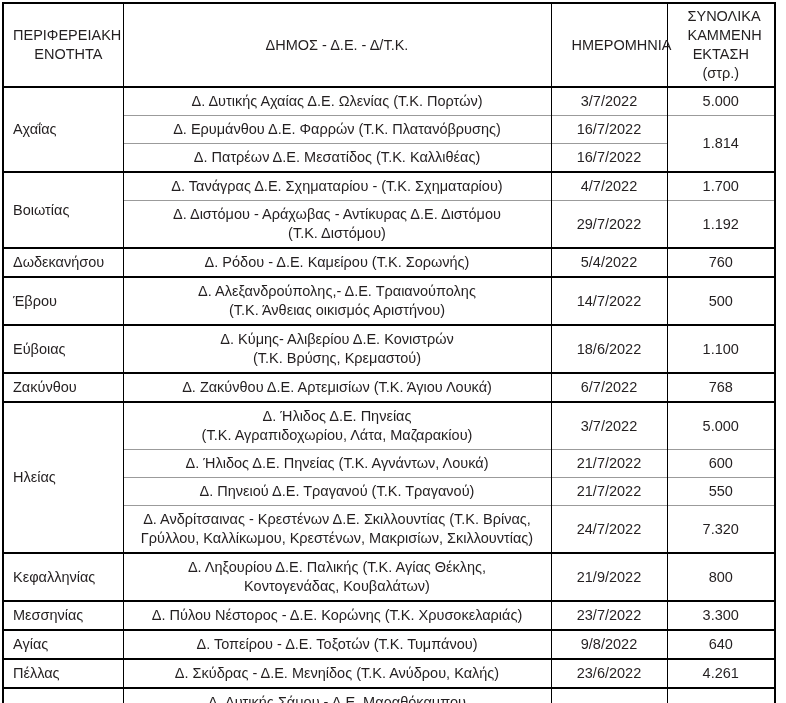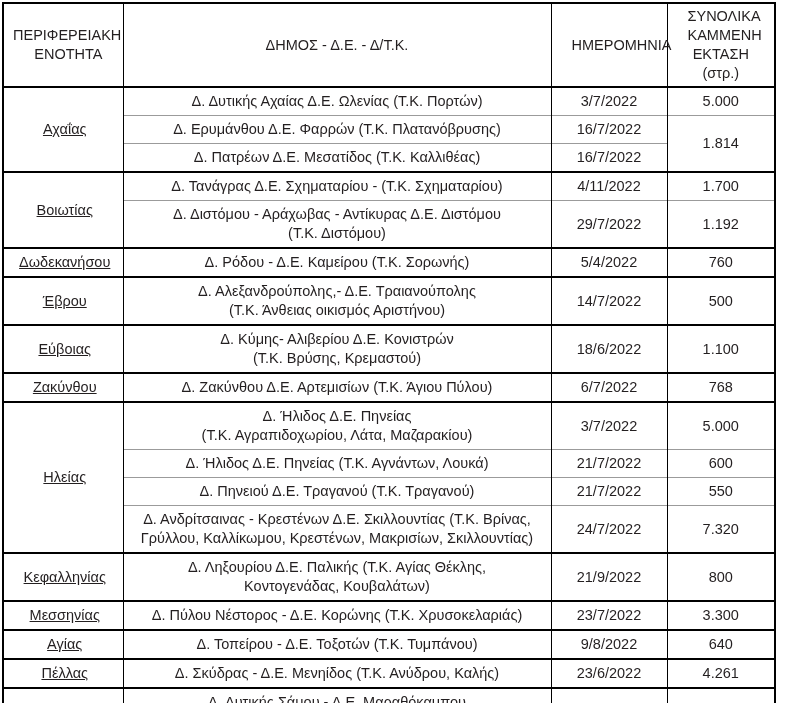--- a/index.html
+++ b/index.html
@@ -45,23 +45,22 @@
     border-bottom: 2px solid #000000;
     padding: 3px 20px;
     height: 60px;
   }
   thead th.h-region {
     text-align: right;
     padding-left: 9px;
   }
   tbody td { text-align: center; }
   tbody td.region {
-    text-align: center;
+    text-align: left;
     padding-left: 9px;
-    text-decoration: underline;
   }
   tbody td.muni { white-space: pre-line; }
   tr.group-start td { border-top: 2px solid #000000; }
   tr.group-inner td { border-top: 1.5px solid #9b9b9b; }
   tbody tr.single td { height: 28px; }
 </style>
 </head>
 <body>
 
 <div class="page">
@@ -95,21 +94,21 @@
           <td class="date">16/7/2022</td>
           <td class="area" rowspan="2">1.814</td>
         </tr>
         <tr class="group-inner single">
           <td class="muni">Δ. Πατρέων Δ.Ε. Μεσατίδος (Τ.Κ. Καλλιθέας)</td>
           <td class="date">16/7/2022</td>
         </tr>
         <tr class="group-start single">
           <td class="region" rowspan="2">Βοιωτίας</td>
           <td class="muni">Δ. Τανάγρας Δ.Ε. Σχηματαρίου - (Τ.Κ. Σχηματαρίου)</td>
-          <td class="date">4/11/2022</td>
+          <td class="date">4/7/2022</td>
           <td class="area">1.700</td>
         </tr>
         <tr class="group-inner">
           <td class="muni">Δ. Διστόμου - Αράχωβας - Αντίκυρας Δ.Ε. Διστόμου
 (Τ.Κ. Διστόμου)</td>
           <td class="date">29/7/2022</td>
           <td class="area">1.192</td>
         </tr>
         <tr class="group-start single">
           <td class="region" rowspan="1">Δωδεκανήσου</td>
@@ -126,21 +125,21 @@
         </tr>
         <tr class="group-start">
           <td class="region" rowspan="1">Εύβοιας</td>
           <td class="muni">Δ. Κύμης- Αλιβερίου Δ.Ε. Κονιστρών
 (Τ.Κ. Βρύσης, Κρεμαστού)</td>
           <td class="date">18/6/2022</td>
           <td class="area">1.100</td>
         </tr>
         <tr class="group-start single">
           <td class="region" rowspan="1">Ζακύνθου</td>
-          <td class="muni">Δ. Ζακύνθου Δ.Ε. Αρτεμισίων (Τ.Κ. Άγιου Πύλου)</td>
+          <td class="muni">Δ. Ζακύνθου Δ.Ε. Αρτεμισίων (Τ.Κ. Άγιου Λουκά)</td>
           <td class="date">6/7/2022</td>
           <td class="area">768</td>
         </tr>
         <tr class="group-start">
           <td class="region" rowspan="4">Ηλείας</td>
           <td class="muni">Δ. Ήλιδος Δ.Ε. Πηνείας
 (Τ.Κ. Αγραπιδοχωρίου, Λάτα, Μαζαρακίου)</td>
           <td class="date">3/7/2022</td>
           <td class="area">5.000</td>
         </tr>

